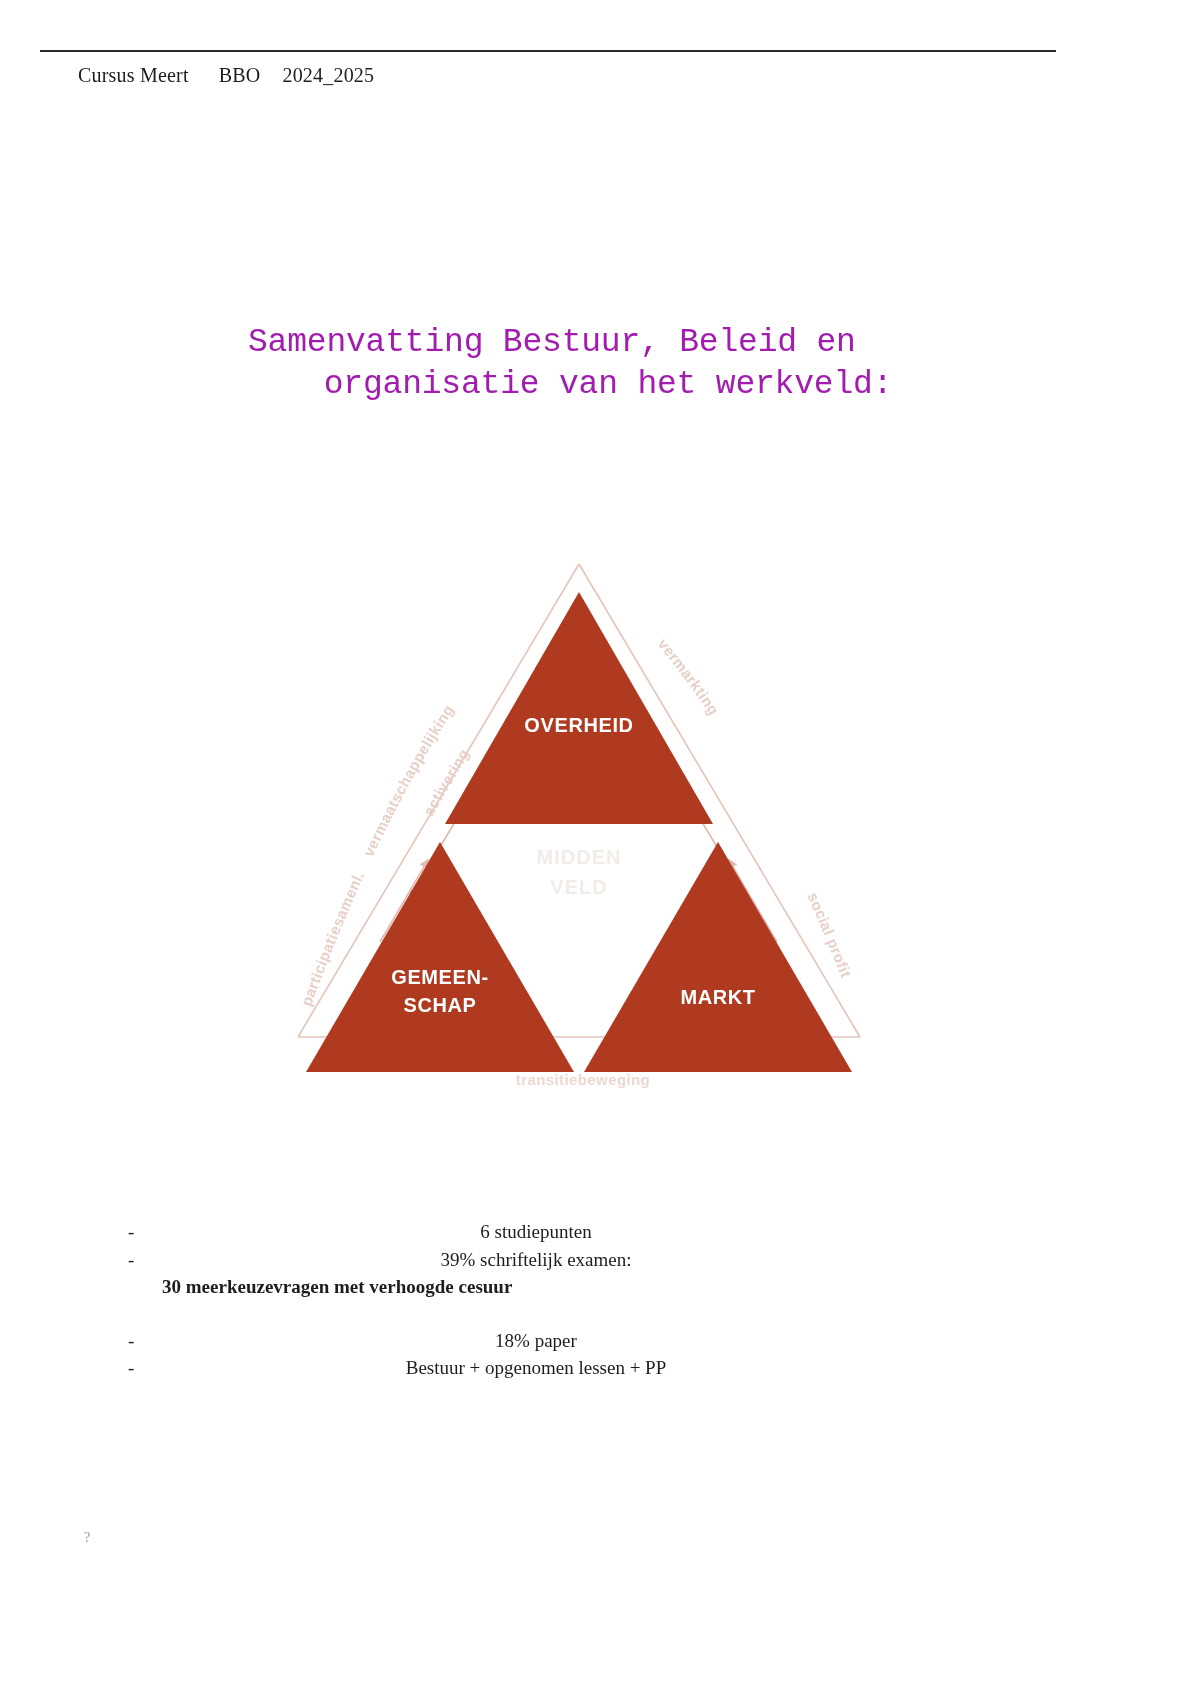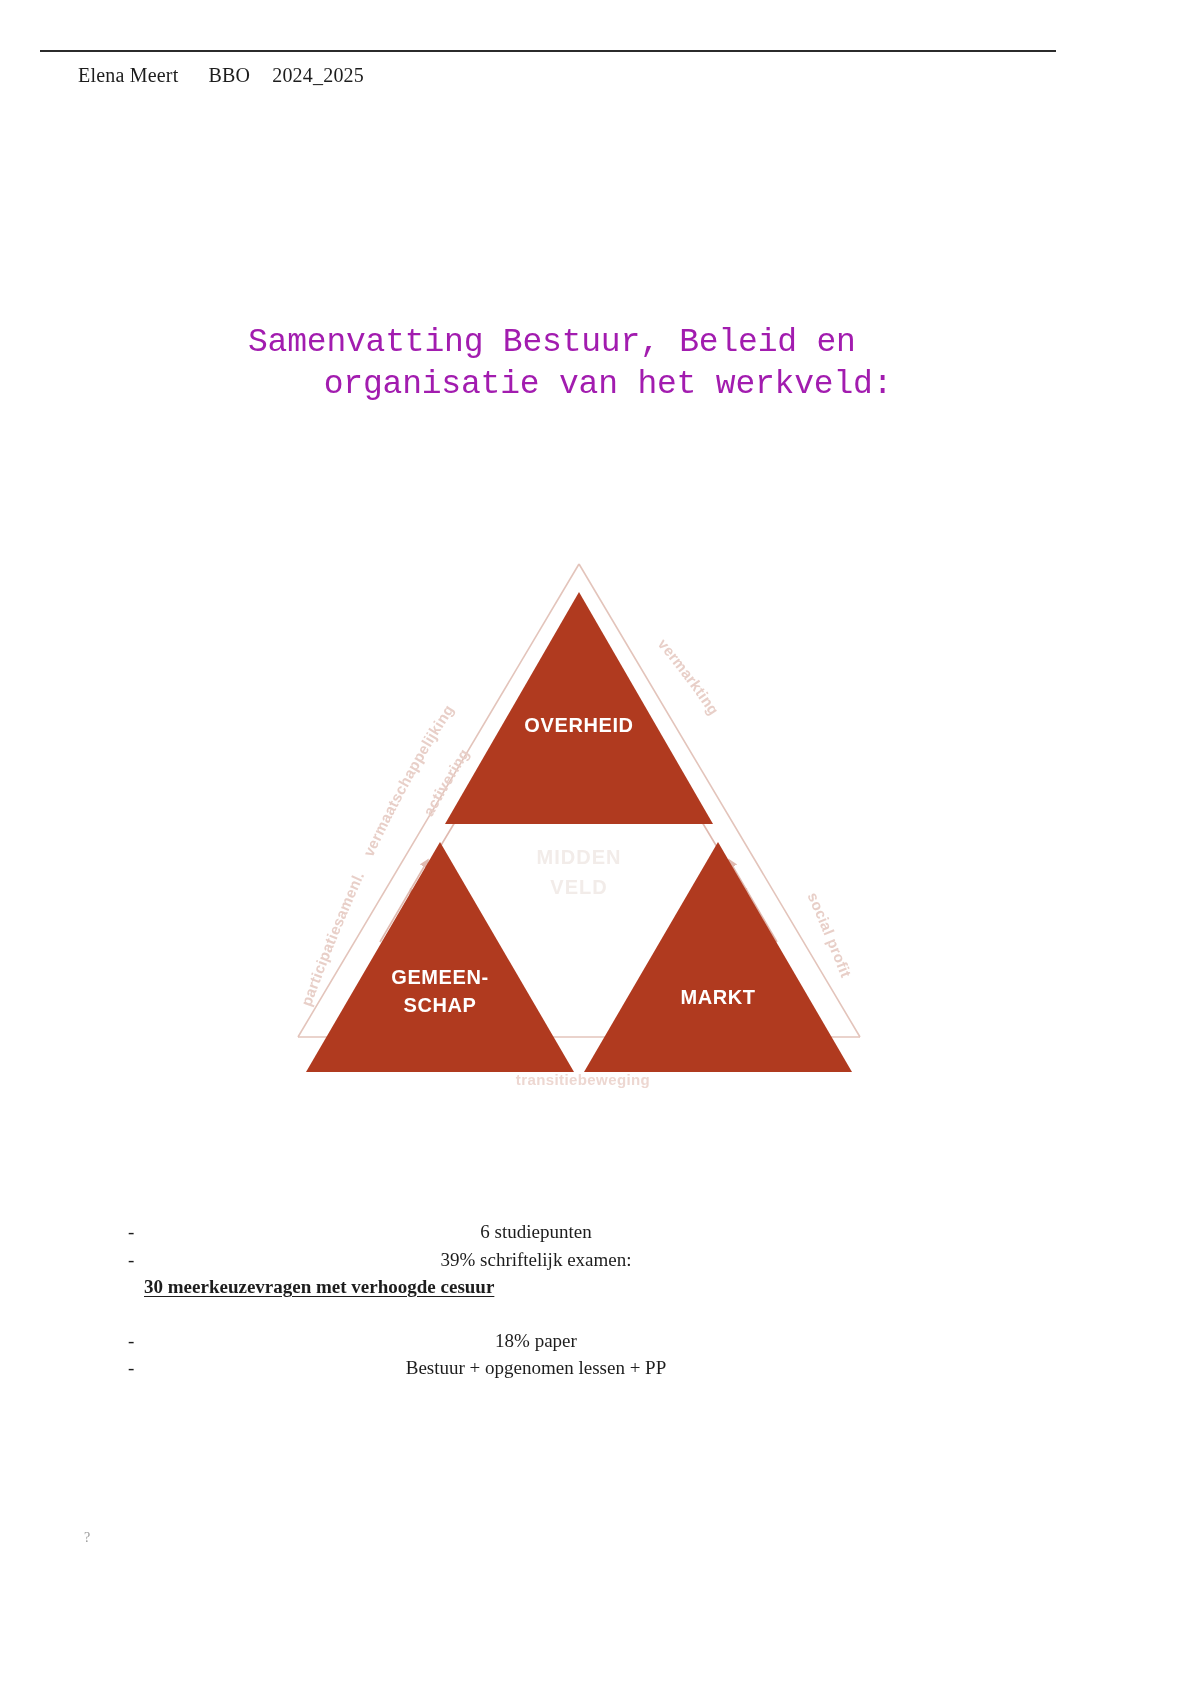--- a/index.html
+++ b/index.html
@@ -116,23 +116,22 @@
     display: flex;
     align-items: flex-start;
   }
   .b-dash {
     width: 36px;
     flex: 0 0 36px;
     color: #1d1d1d;
   }
   .b-text { flex: 1 1 auto; text-align: center; }
   .b-sub {
-    margin-left: 16px;
+    margin-left: 34px;
     font-weight: 700;
-    text-decoration: underline;
     text-underline-offset: 3px;
   }
   .b-spacer { height: 26px; }
 
   
   .footer-mark {
     position: absolute;
     left: 84px;
     top: 1530px;
     font-size: 14px;
@@ -140,21 +139,21 @@
     font-family: "Liberation Serif", "DejaVu Serif", serif;
   }
 </style>
 </head>
 <body>
 
 <div class="page">
 
   <div class="header-rule"></div>
 
-  <div class="header-line"><span class="seg">Elena Meert</span><span class="gap-a"></span><span class="seg">BBO</span><span class="gap-b"></span><span class="seg">2024_2025</span></div>
+  <div class="header-line"><span class="seg">Cursus Meert</span><span class="gap-a"></span><span class="seg">BBO</span><span class="gap-b"></span><span class="seg">2024_2025</span></div>
 
   <div class="doc-title">
     <span class="l1">Samenvatting Bestuur, Beleid en</span>
     <span class="l2">organisatie van het werkveld:</span>
   </div>
 
   <div class="diagram">
     <svg viewBox="0 0 660 540" xmlns="http://www.w3.org/2000/svg" aria-hidden="true">
       <defs>
         <marker id="ah" markerWidth="7" markerHeight="7" refX="5" refY="3" orient="auto">

